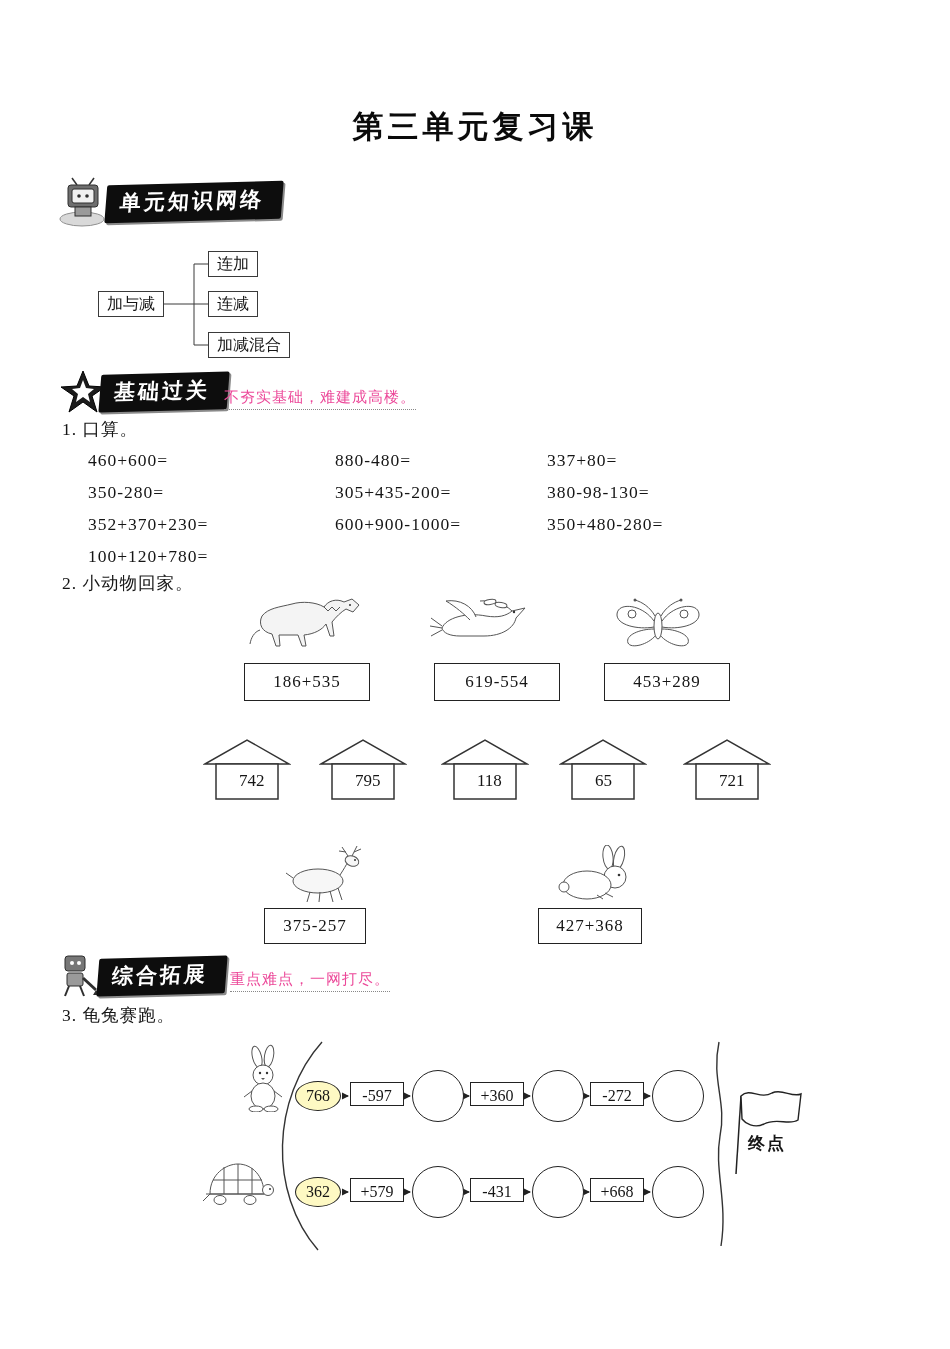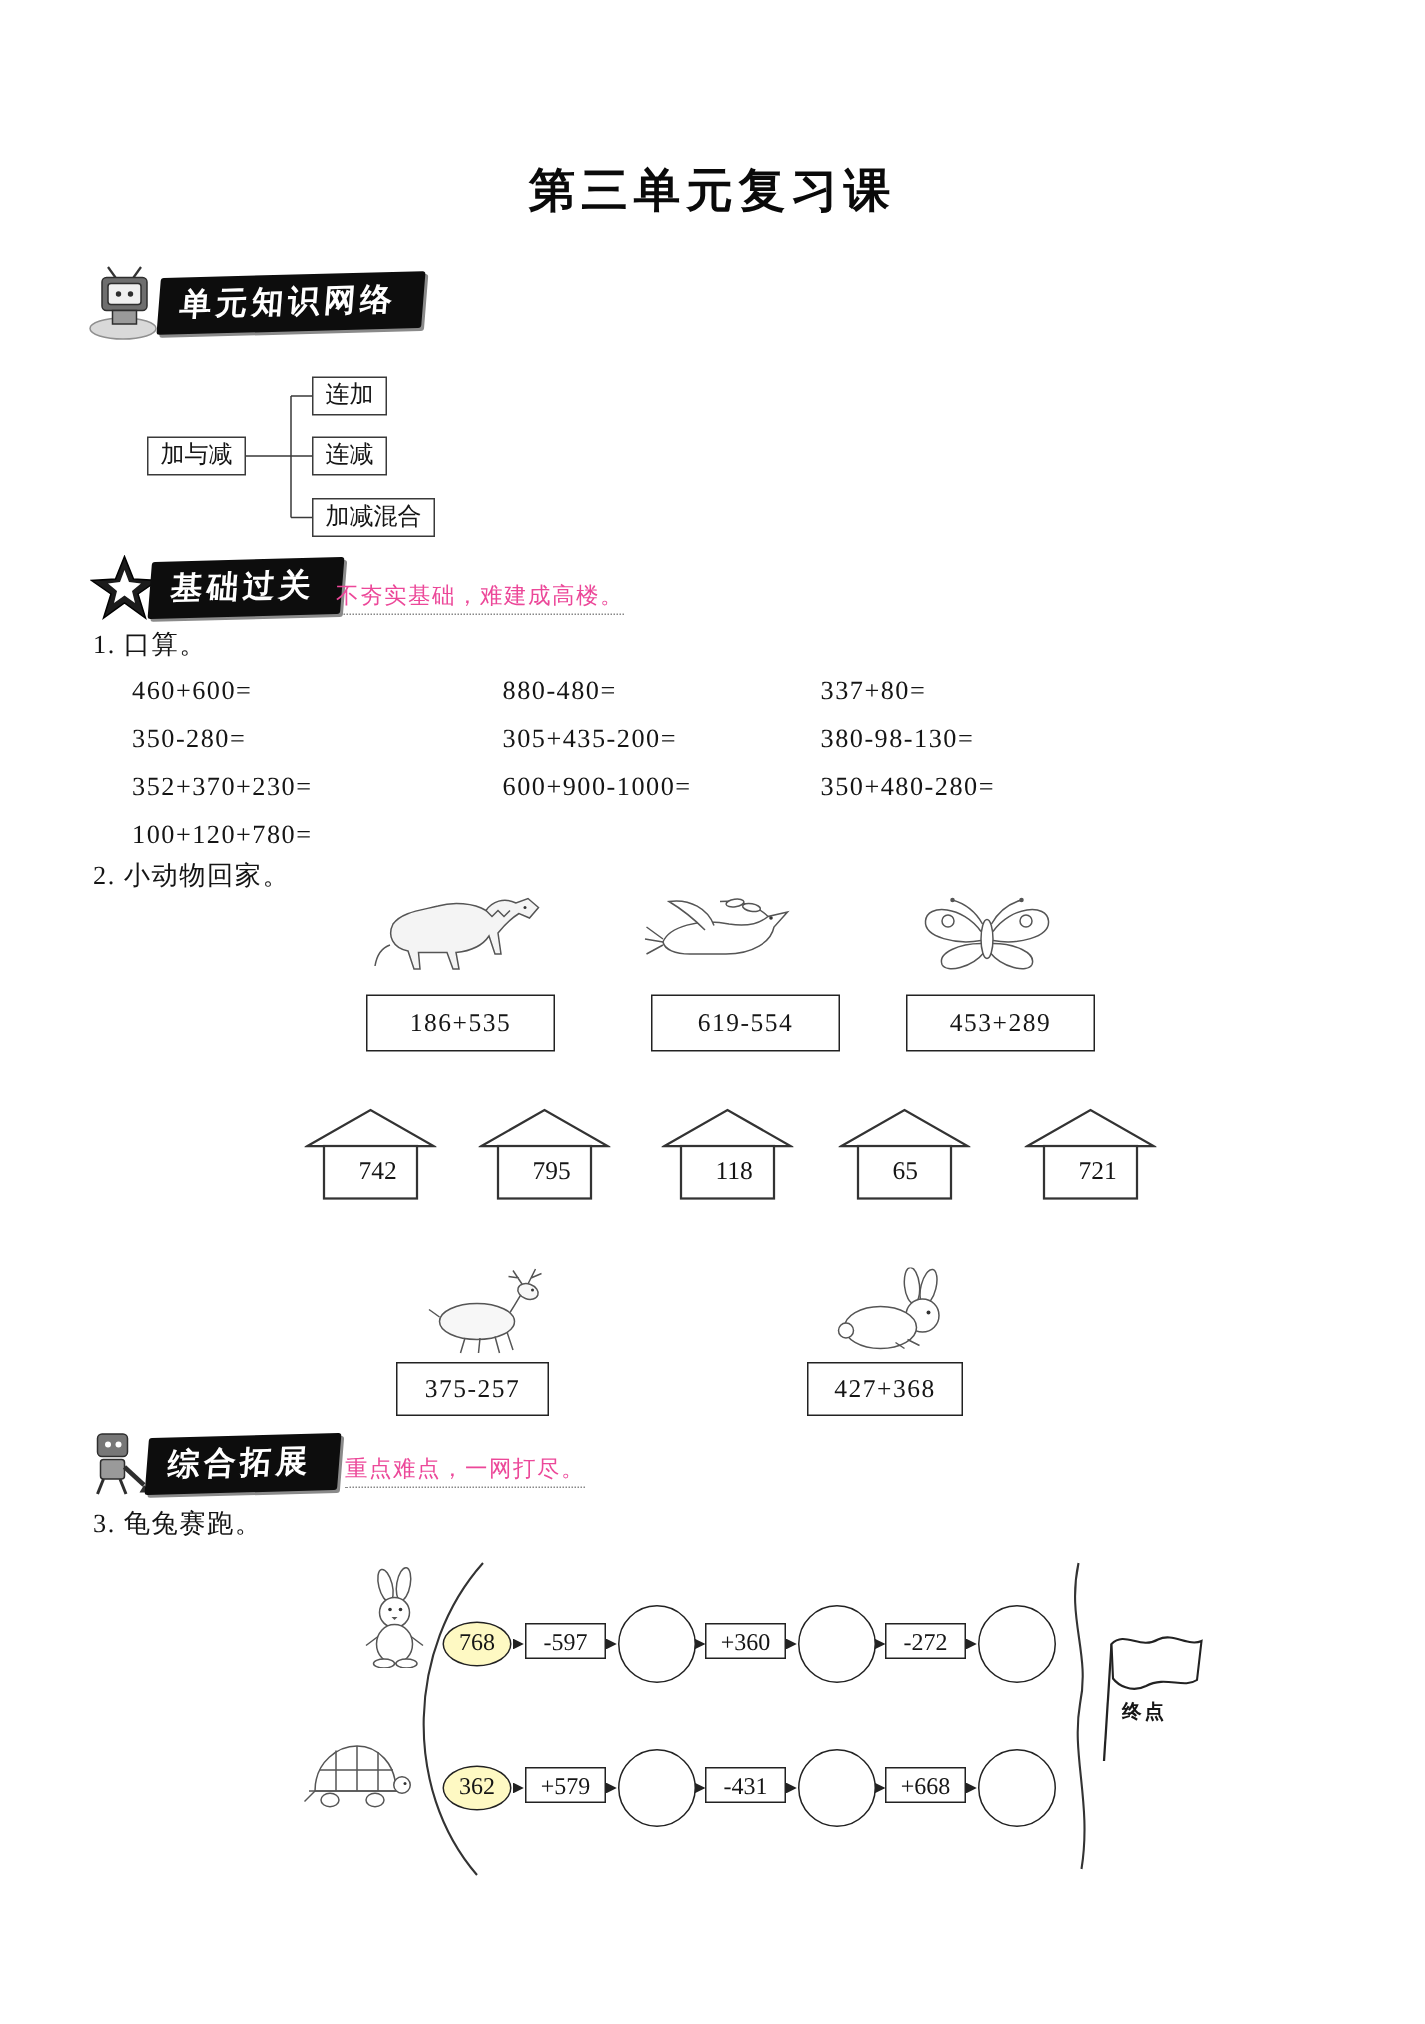--- a/index.html
+++ b/index.html
@@ -97,21 +97,21 @@
   .rb4 { left:350px; top:138px; } .rb5 { left:470px; top:138px; } .rb6 { left:590px; top:138px; }
   .rcircle {
     position:absolute; width:52px; height:52px; border:1.5px solid #222;
     border-radius:50%; background:#fff;
   }
   .rc1 { left:412px; top:30px; }  .rc2 { left:532px; top:30px; }  .rc3 { left:652px; top:30px; }
   .rc4 { left:412px; top:126px; } .rc5 { left:532px; top:126px; } .rc6 { left:652px; top:126px; }
   .race-rabbit { position:absolute; left:238px; top:4px; }
   .race-turtle { position:absolute; left:200px; top:118px; }
   .finish-label {
-    position:absolute; left:748px; top:92px; font-weight:bold; font-size:13px;
+    position:absolute; left:748px; top:92px; font-weight:bold; font-size:17px;
     font-family:"Liberation Sans", sans-serif; letter-spacing:2px;
   }
 </style>
 </head>
 <body>
 
 <div class="page">
 
   <h1 class="title">第三单元复习课</h1>
 

